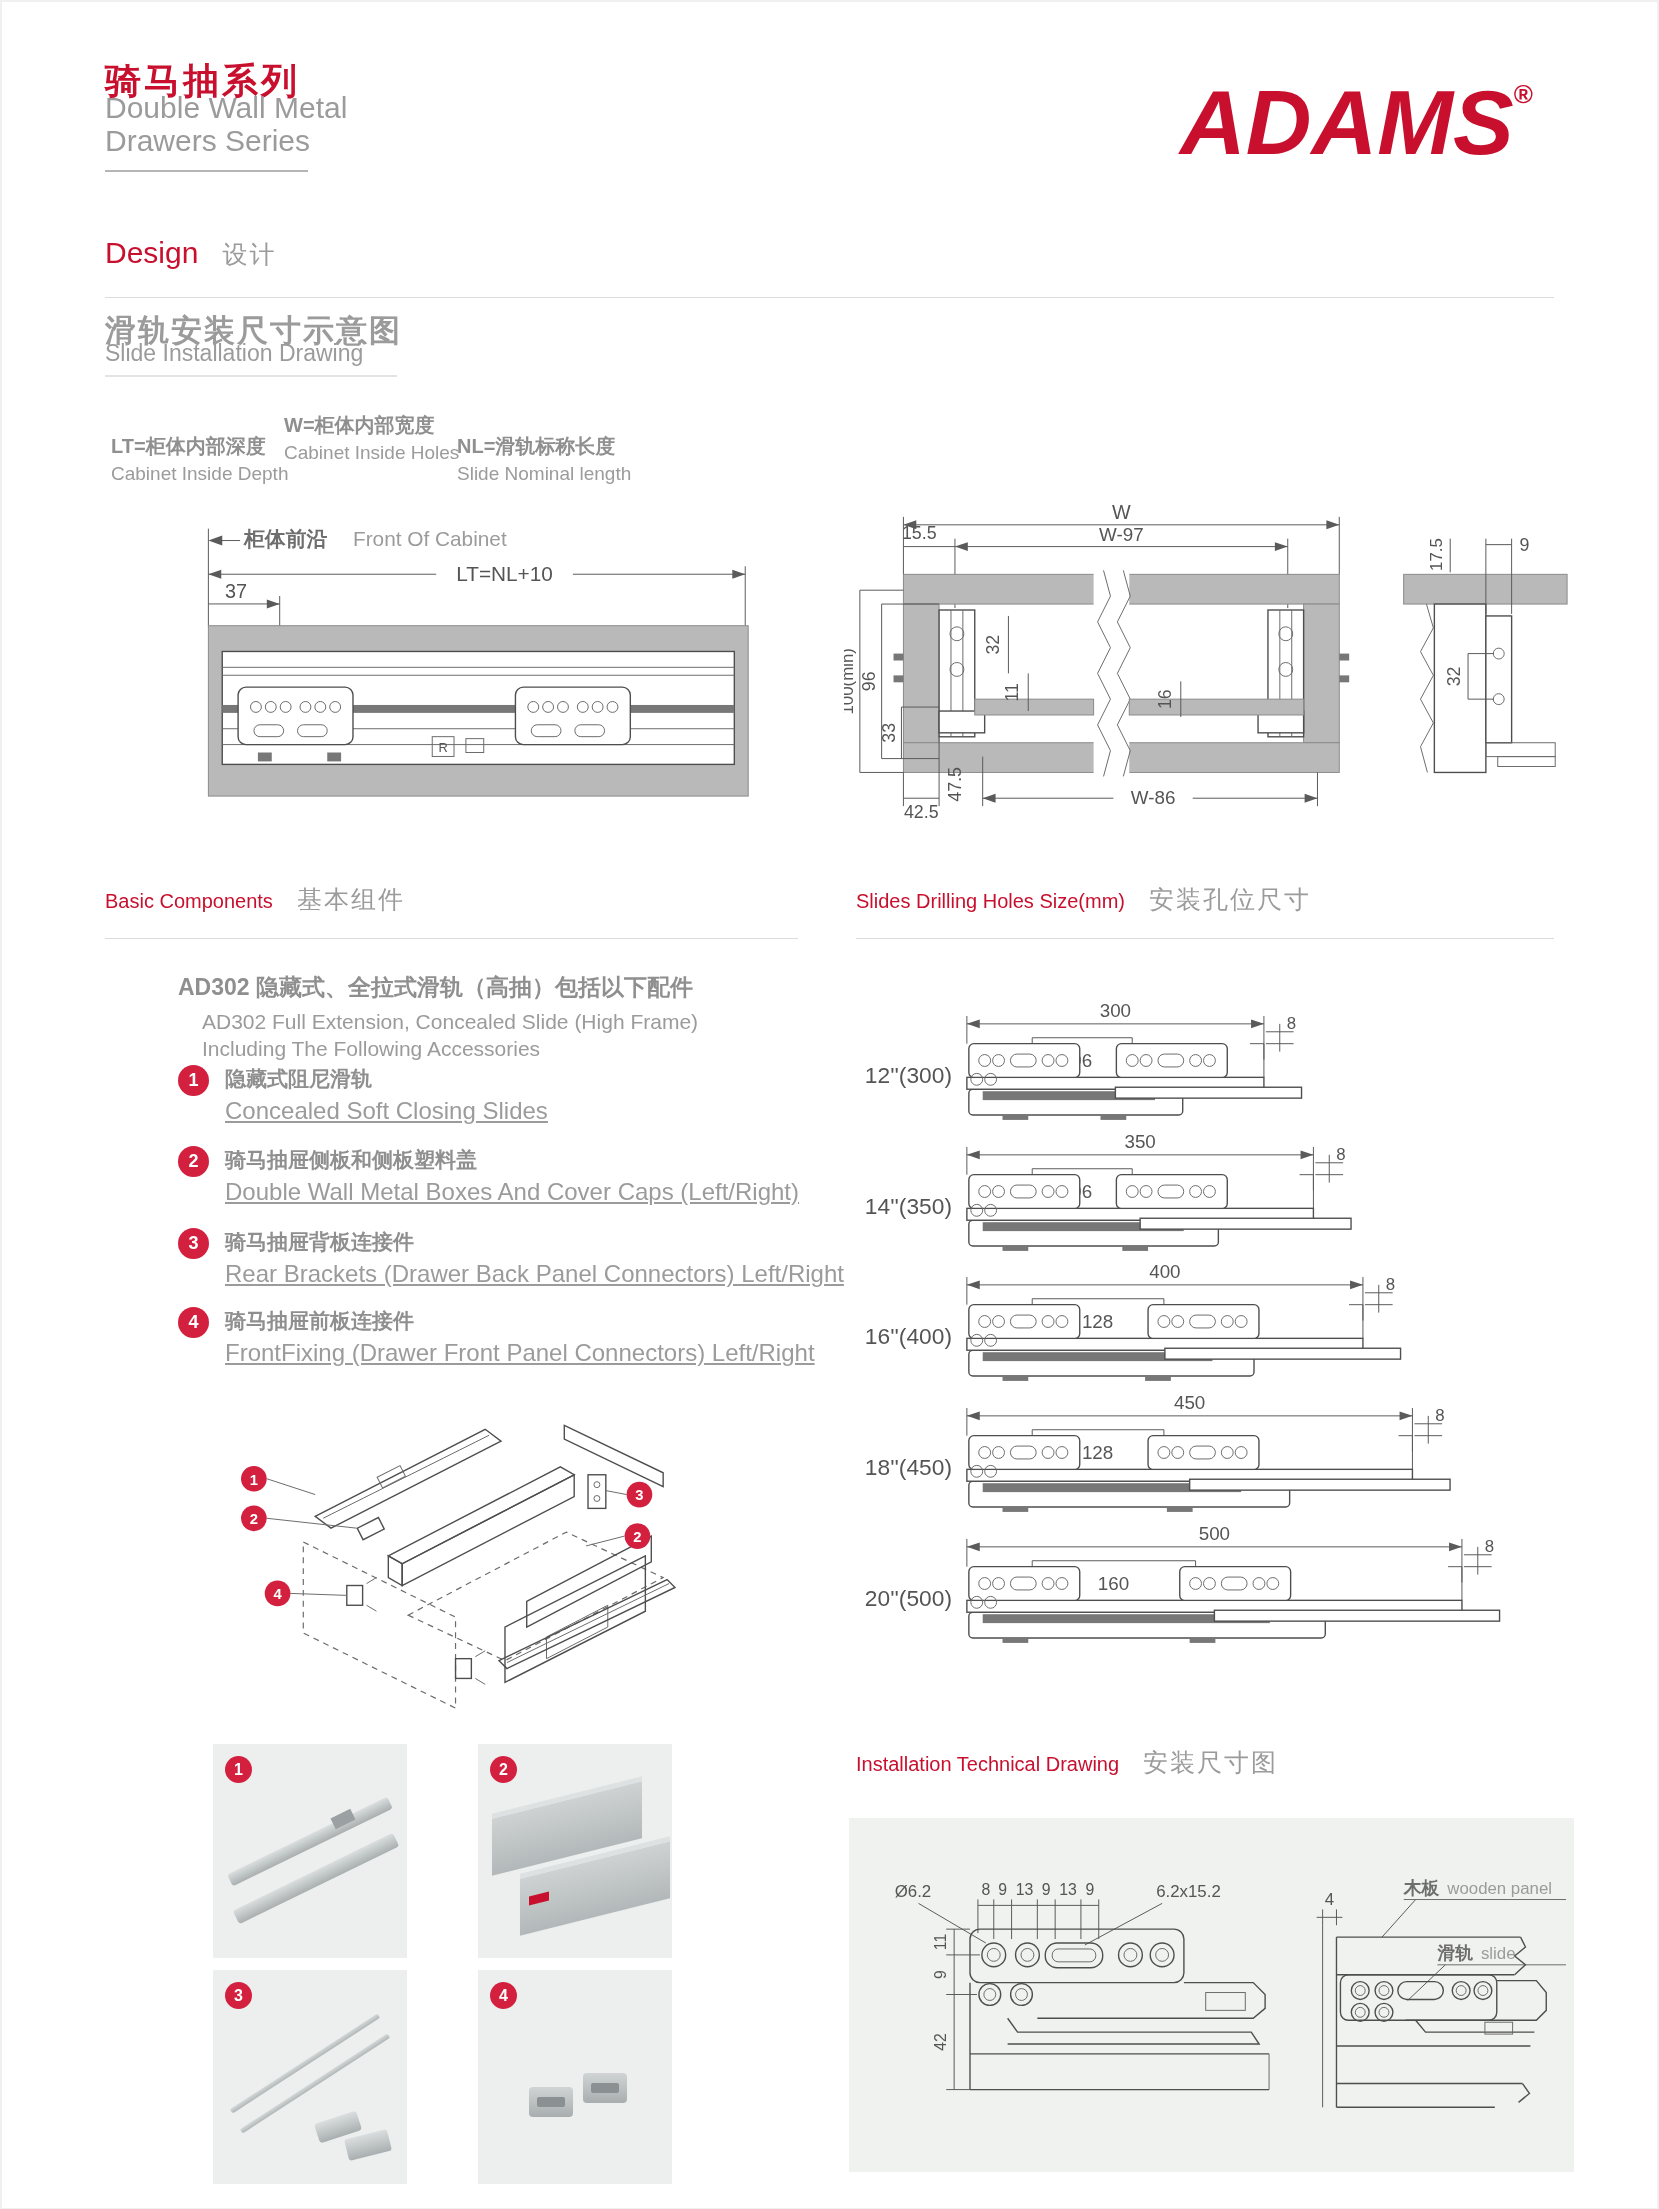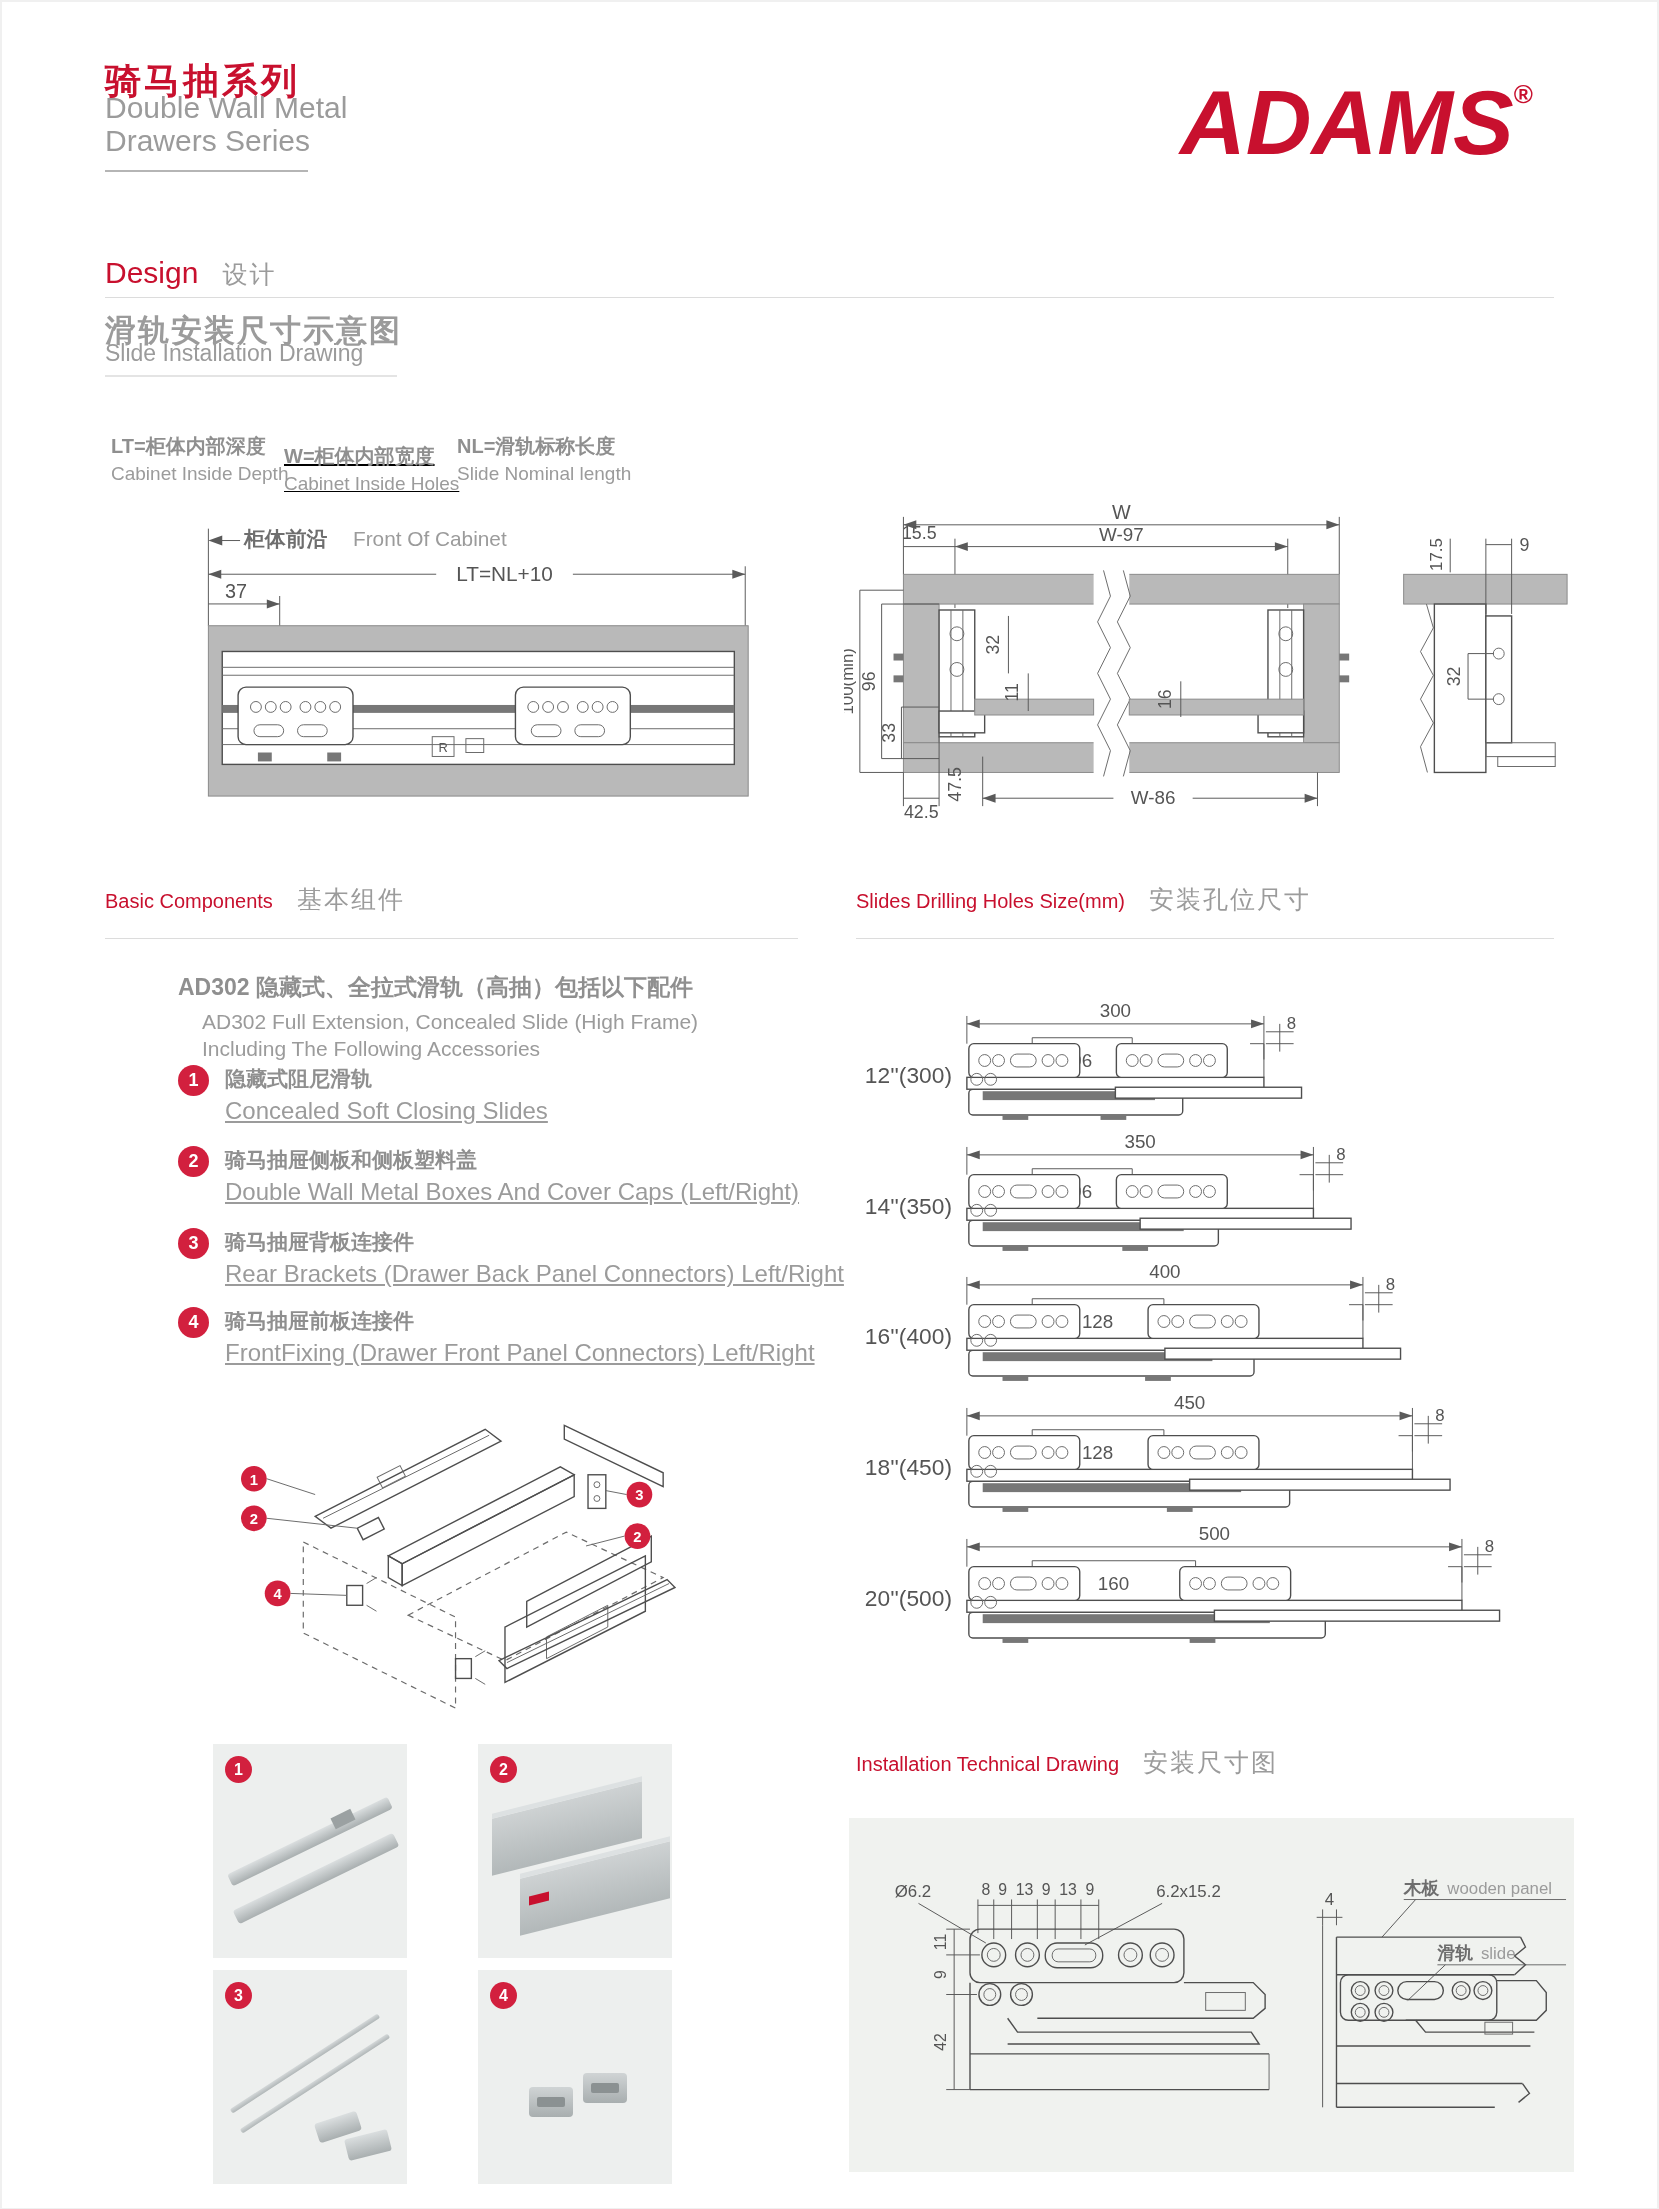--- a/index.html
+++ b/index.html
@@ -69,34 +69,34 @@
 <div class="page">
 
   <div class="abs hdr-zh">骑马抽系列</div>
   <div class="abs hdr-en">
     <div>Double Wall Metal</div>
     <div>Drawers Series</div>
   </div>
   <div class="abs hdr-rule"></div>
   <div class="abs logo"><span>ADAMS</span><span class="reg">®</span></div>
 
-  <div class="abs sec-h" style="left:105px;top:236px;margin-top:20px;">
+  <div class="abs sec-h" style="left:105px;top:236px;">
     <span class="en">Design</span>
     <span class="zh">设计</span>
   </div>
   <div class="abs rule" style="left:105px;top:297px;width:1449px;"></div>
   <div class="abs sub-zh" style="left:105px;top:310px;">滑轨安装尺寸示意图</div>
   <div class="abs sub-en" style="left:105px;top:340px;">Slide  Installation Drawing</div>
   <div class="abs rule" style="left:105px;top:375px;width:292px;height:2px;background:#e4e4e4;"></div>
 
   <div class="abs def" style="left:111px;top:433px;">
     <div class="zh">LT=柜体内部深度</div>
     <div class="en">Cabinet Inside Depth</div>
   </div>
-  <div class="abs def" style="left:284px;top:443px;text-decoration:underline;">
+  <div class="abs def" style="left:284px;top:412px;">
     <div class="zh">W=柜体内部宽度</div>
     <div class="en">Cabinet Inside Holes</div>
   </div>
   <div class="abs def" style="left:457px;top:433px;">
     <div class="zh">NL=滑轨标称长度</div>
     <div class="en">Slide Nominal length</div>
   </div>
 
   <svg class="abs" style="left:139px;top:493px;" width="634" height="312" viewBox="0 0 640 315">
     <text class="tb" x="106" y="54" font-size="21">柜体前沿</text>

